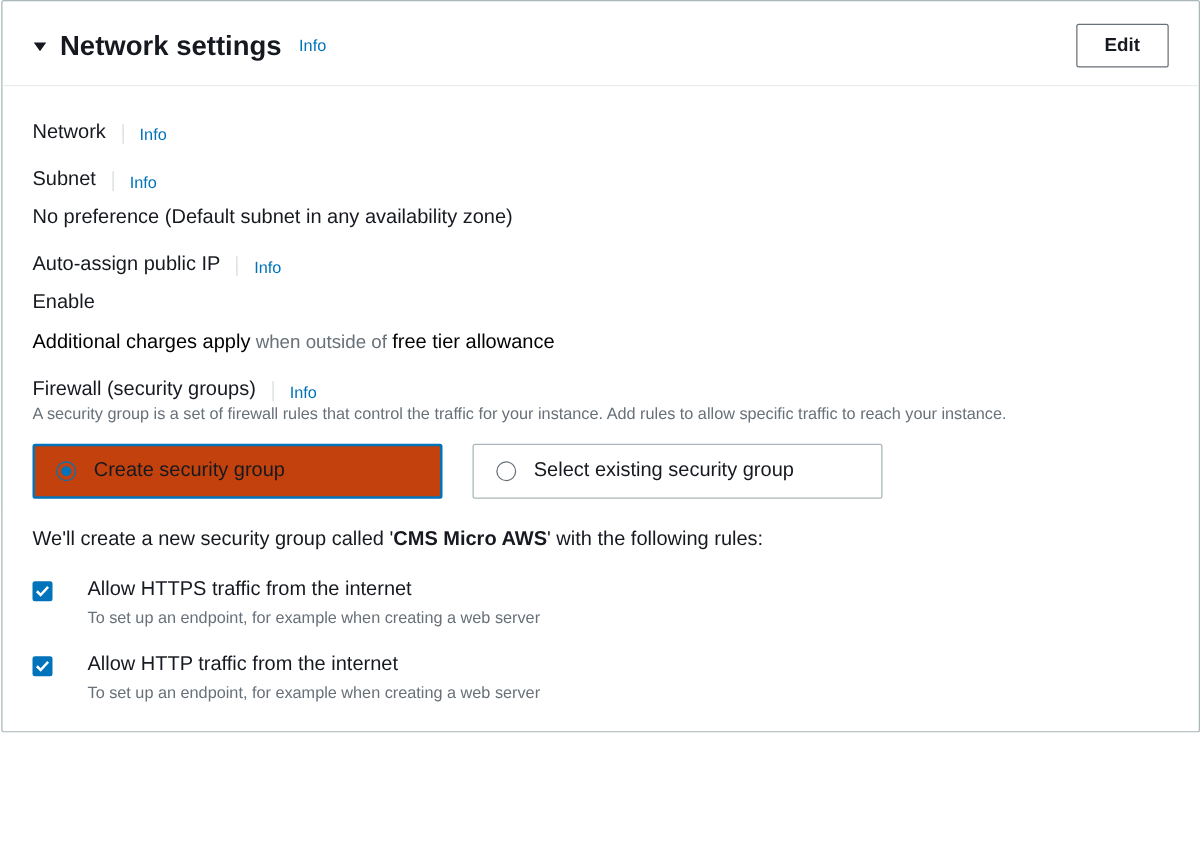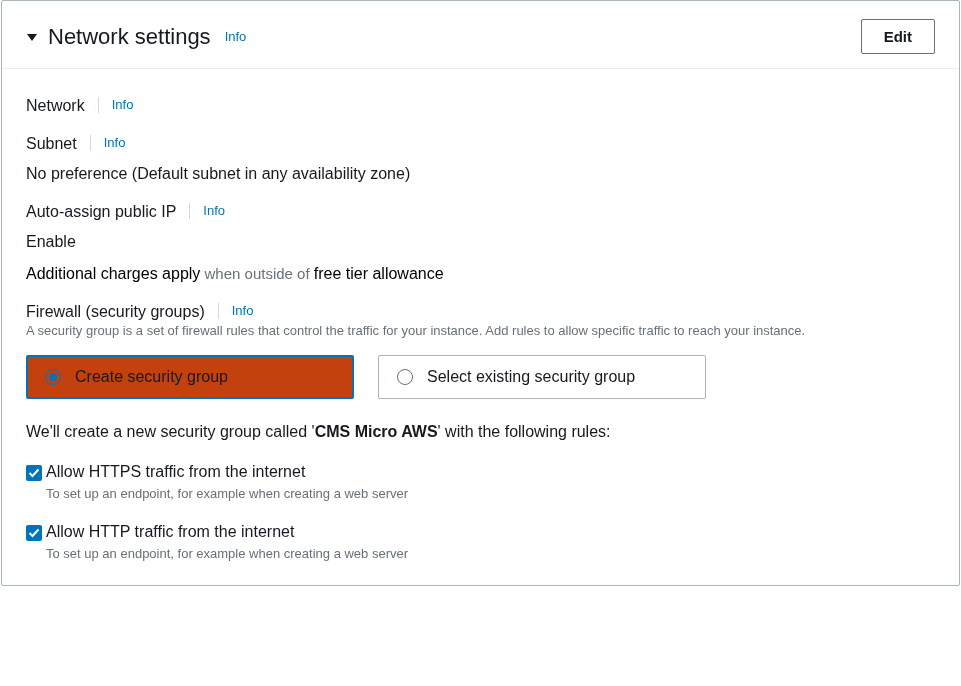--- a/index.html
+++ b/index.html
@@ -24,21 +24,21 @@
     border-bottom: 1px solid #eaeded;
   }
   .caret {
     display: inline-block;
     margin-right: 10px;
     cursor: pointer;
   }
   .caret svg { display:block; }
   .panel-title {
     font-size: 22px;
-    font-weight: 400;
+    font-weight: 700;
     margin: 0;
     color: #16191f;
   }
   .info-link {
     color: #0073bb;
     font-size: 13px;
     font-weight: 400;
     margin-left: 14px;
     cursor: pointer;
   }
@@ -54,21 +54,21 @@
     cursor: pointer;
   }
   .panel-body {
     padding: 8px 24px 24px 24px;
   }
   .field {
     margin-top: 20px;
   }
   .field-label-row {
     display: flex;
-    align-items: flex-start;
+    align-items: flex-end;
   }
   .field-label {
     font-size: 16px;
     color: #16191f;
   }
   .vdiv {
     width: 1px;
     height: 16px;
     background: #d5dbdb;
     margin: 0 13px;
@@ -128,21 +128,21 @@
     background: #0073bb;
     border-radius: 50%;
   }
   .sg-desc {
     margin-top: 24px;
     font-size: 16px;
   }
   .check-item {
     display: flex;
     align-items: flex-start;
-    gap: 4px;
+    gap: 28px;
     margin-top: 22px;
   }
   .chk {
     width: 16px;
     height: 16px;
     background: #0073bb;
     border-radius: 2px;
     flex-shrink: 0;
     position: relative;
     margin-top: 2px;

